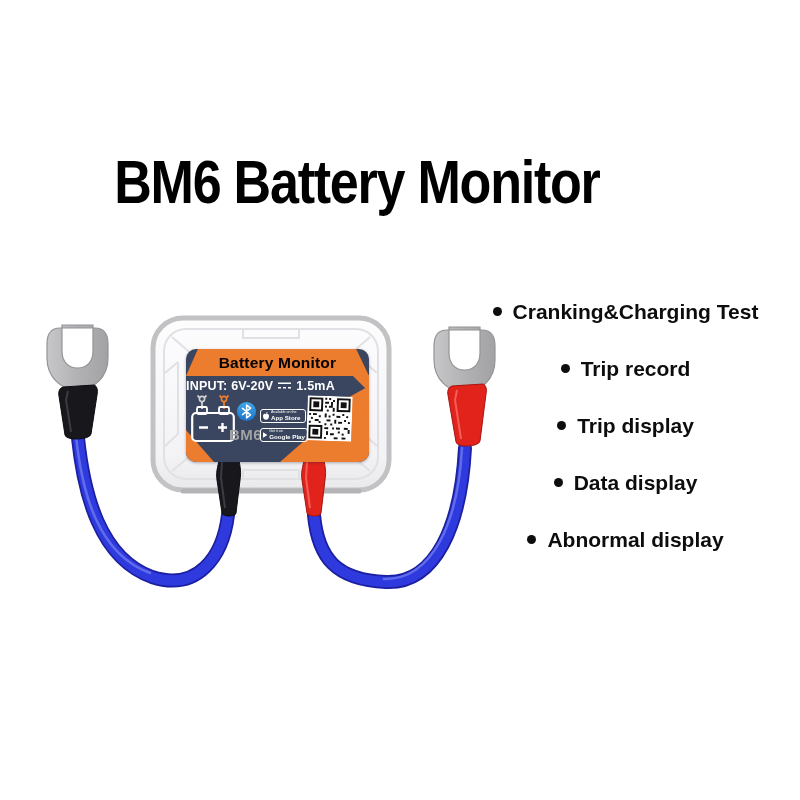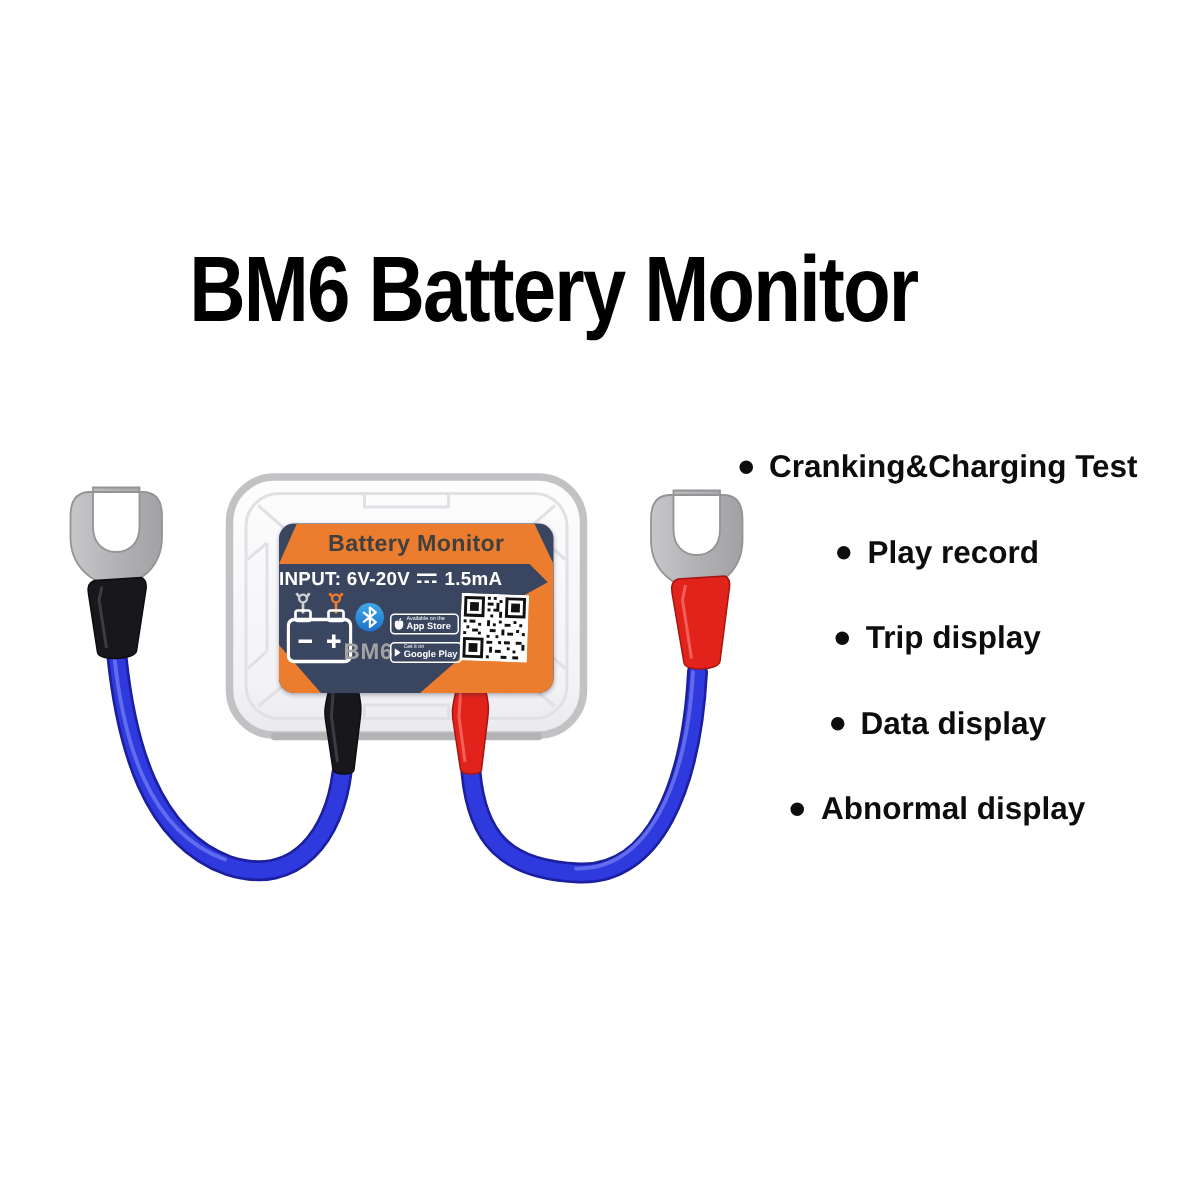--- a/index.html
+++ b/index.html
@@ -1,39 +1,39 @@
 <!DOCTYPE html>
 <html><head>
 <meta charset="utf-8">
 <style>
   html,body{margin:0;padding:0;background:#fff;}
   .stage{position:relative;width:800px;height:800px;background:#ffffff;overflow:hidden;
          font-family:"Liberation Sans",sans-serif;}
 
   
-  .title{position:absolute;left:0;top:146px;width:714px;text-align:center;margin:12px;}
+  .title{position:absolute;left:0;top:146px;width:714px;text-align:center;margin:0;}
   .title span{display:inline-block;font-size:62px;font-weight:bold;color:#000;
     letter-spacing:-1.5px;transform:scaleX(.84);transform-origin:center;white-space:nowrap;}
 
   
   .features{position:absolute;left:468px;top:283px;width:315px;}
   .feature{height:57px;display:flex;align-items:center;justify-content:center;gap:11px;}
   .dot{width:9px;height:9px;border-radius:50%;background:#0d0d0d;flex:0 0 auto;}
   .feature .txt{font-size:21px;font-weight:bold;color:#0d0d0d;white-space:nowrap;}
 
   
   .figure{position:absolute;left:0;top:0;width:800px;height:800px;pointer-events:none;}
 
   
   .label{position:absolute;left:186px;top:349px;width:183px;height:113px;background:#3A465F;
          border-radius:10px;overflow:hidden;box-shadow:0 1px 3px rgba(30,35,60,.35);}
   .band{position:absolute;left:0;top:0;width:183px;height:27px;background:#ED7D2E;
         clip-path:polygon(6.5% 0,93% 0,100% 100%,0 100%);
         display:flex;align-items:center;justify-content:center;}
-  .band span{color:#404040;font-weight:bold;font-size:15.5px;letter-spacing:.2px;}
+  .band span{color:#000000;font-weight:bold;font-size:15.5px;letter-spacing:.2px;}
   .band-wedge{position:absolute;left:166px;top:26px;width:17px;height:17px;background:#ED7D2E;
         clip-path:polygon(0 0,100% 0,100% 100%);}
   .wedge-bl{position:absolute;left:0;top:81px;width:28px;height:32px;background:#ED7D2E;
         clip-path:polygon(0 0,0 100%,100% 100%);}
   .wedge-br{position:absolute;left:94px;top:37px;width:89px;height:76px;background:#ED7D2E;
         clip-path:polygon(0 100%,45% 54%,37% 41%,100% 0,100% 100%);}
   .inputrow{position:absolute;left:0;top:29px;width:183px;height:15px;display:flex;
         align-items:center;gap:4px;}
   .inputrow span{color:#fff;font-weight:bold;font-size:12.5px;letter-spacing:.2px;white-space:nowrap;}
   .batt-ic{position:absolute;left:5px;top:46px;}
@@ -216,21 +216,21 @@
     </div>
   </div>
 
   <div class="features">
     <div class="feature">
       <span class="dot"></span>
       <span class="txt">Cranking&amp;Charging Test</span>
     </div>
     <div class="feature">
       <span class="dot"></span>
-      <span class="txt">Play record</span>
+      <span class="txt">Trip record</span>
     </div>
     <div class="feature">
       <span class="dot"></span>
       <span class="txt">Trip display</span>
     </div>
     <div class="feature">
       <span class="dot"></span>
       <span class="txt">Data display</span>
     </div>
     <div class="feature">

